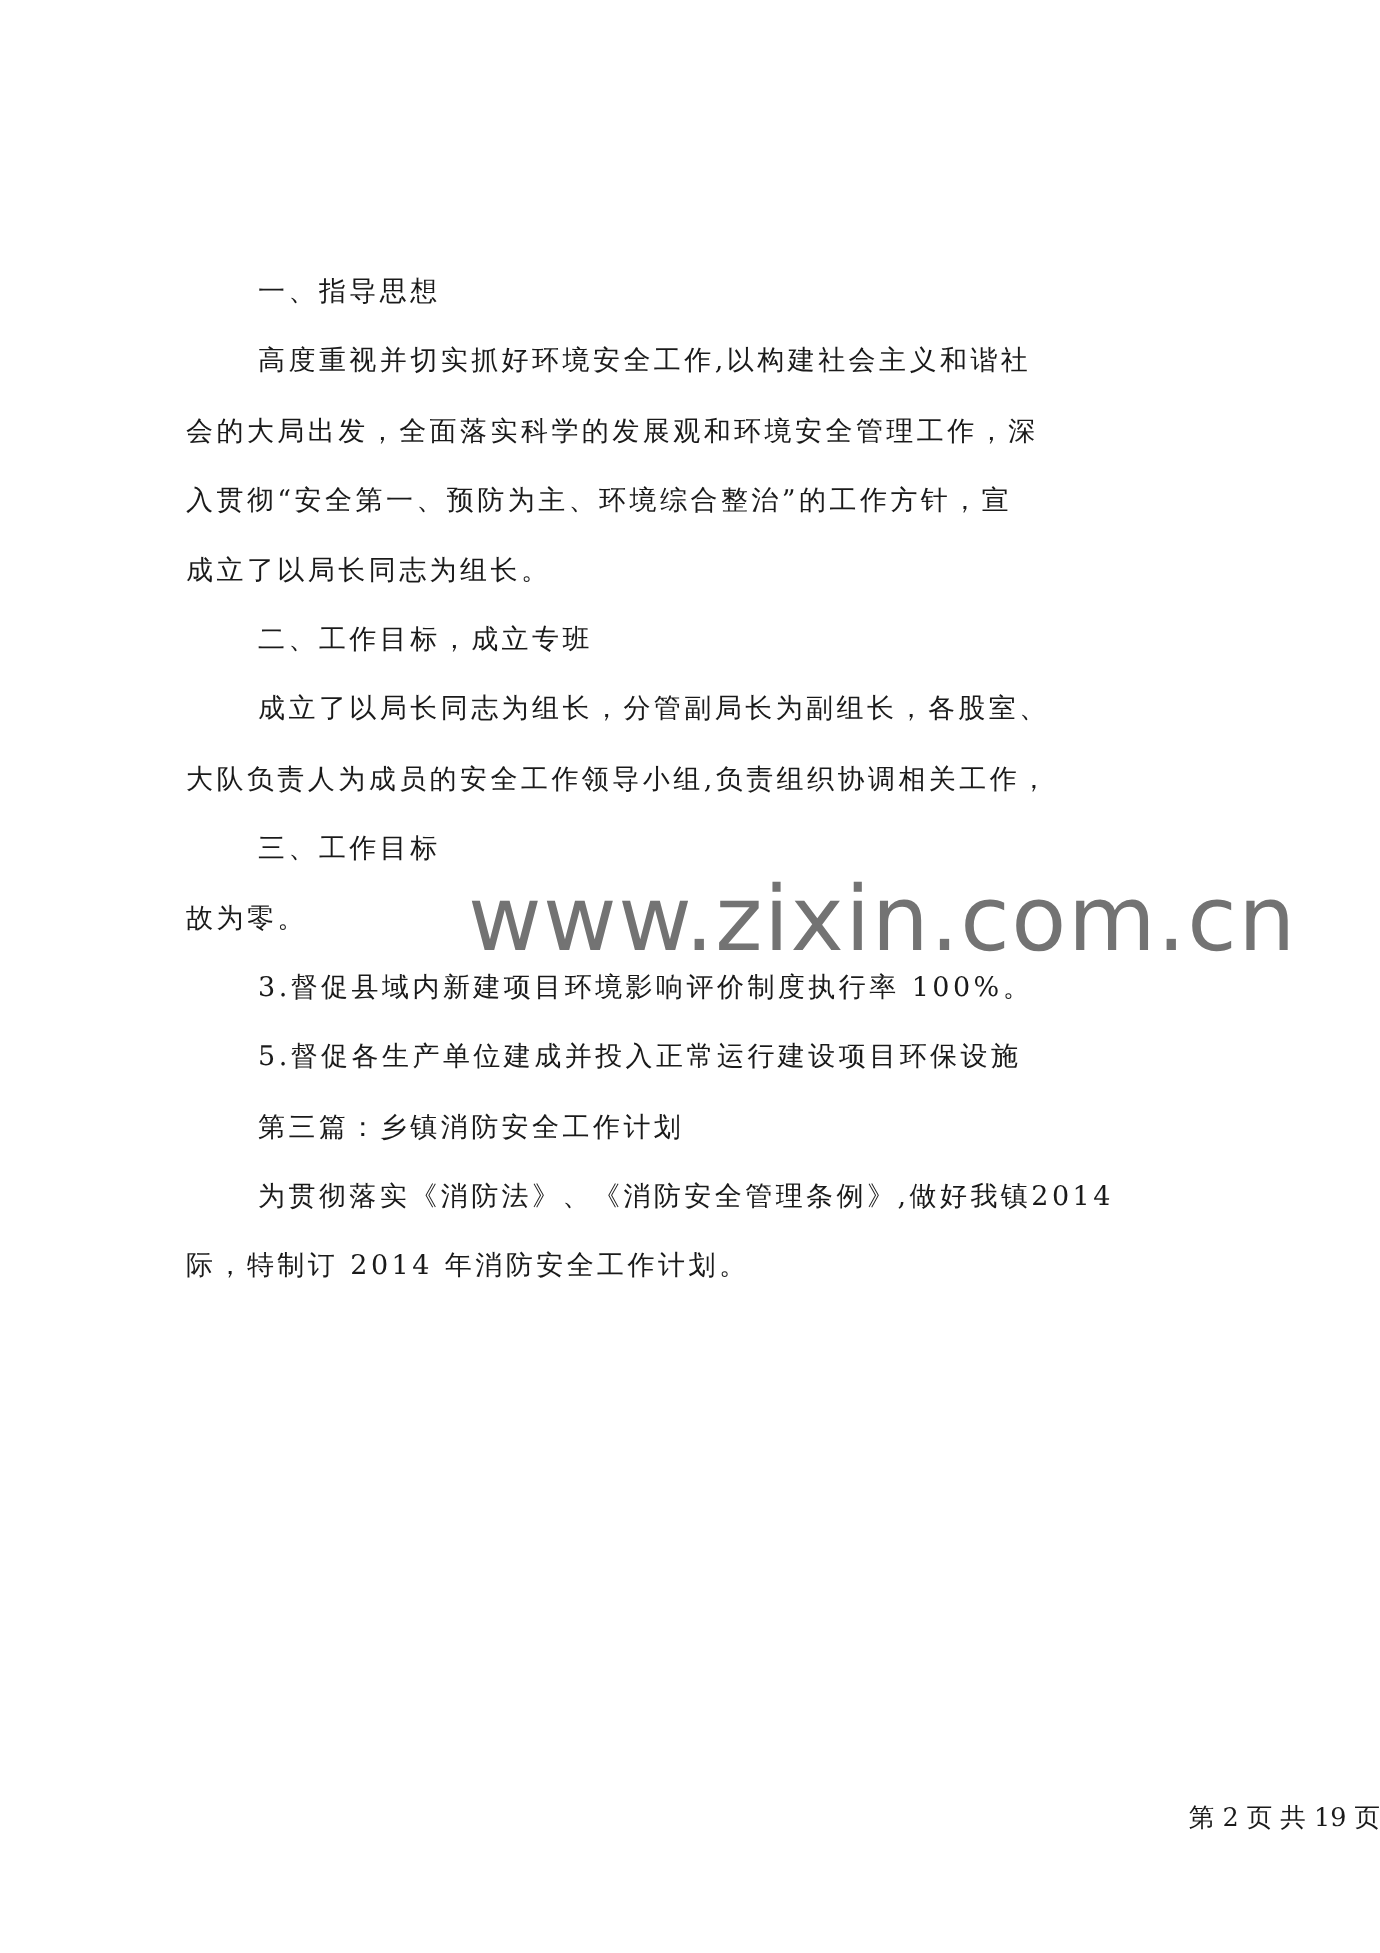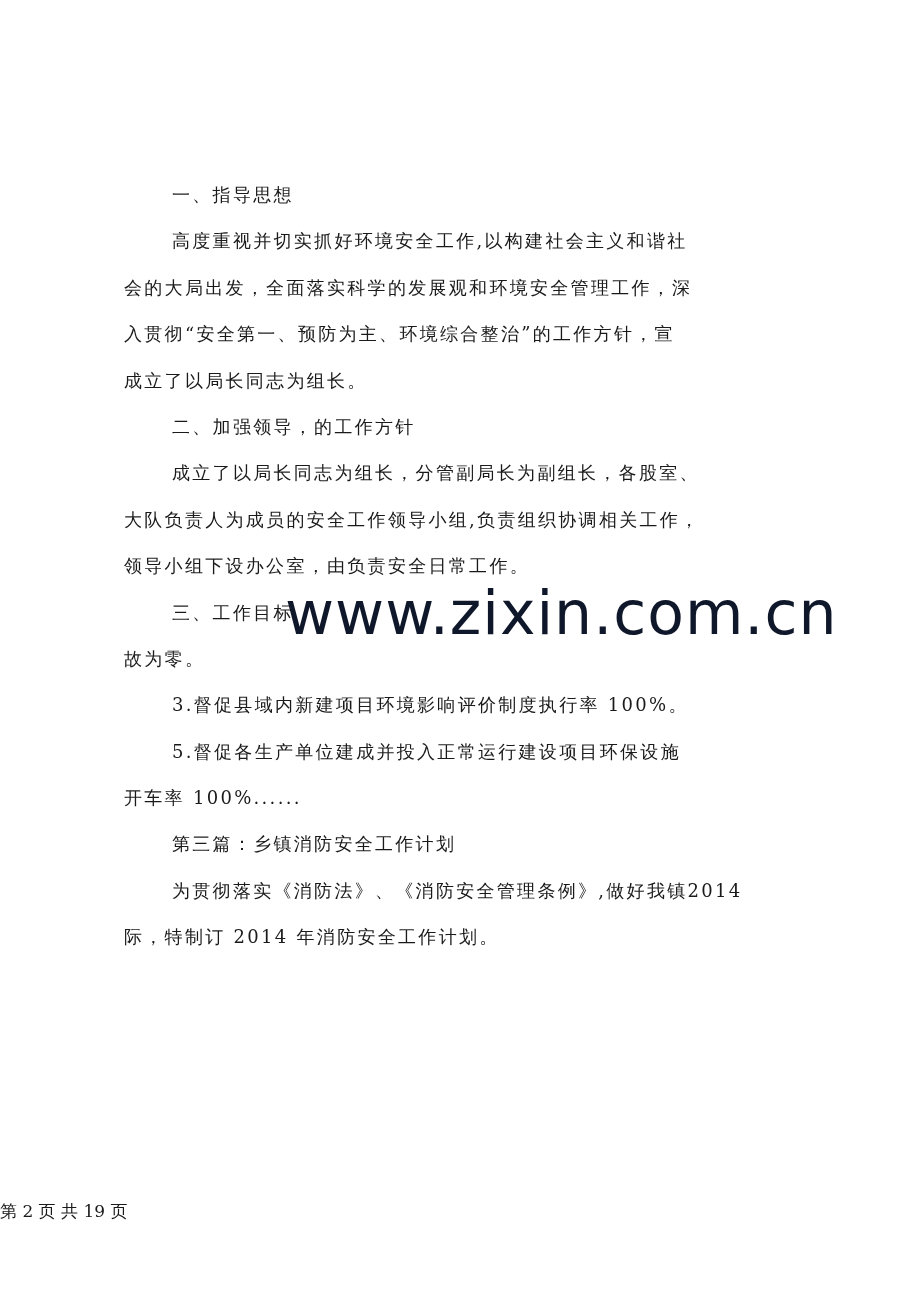--- a/index.html
+++ b/index.html
@@ -33,62 +33,60 @@
     .line {
       display: block;
       white-space: nowrap;
       height: 46.4px;
     }
     .indent {
       padding-left: 48px;
     }
     .watermark {
       position: absolute;
-      left: 285px;
+      left: 312px;
       top: 578px;
       font-family: "DejaVu Sans", "Liberation Sans", sans-serif;
       font-size: 60px;
-      color: #0f172a;
+      color: #737373;
       letter-spacing: 1px;
       z-index: 0;
       white-space: nowrap;
       pointer-events: none;
     }
     .body-text { z-index: 1; }
     .footer {
       position: absolute;
       left: 0;
       width: 920px;
       top: 1200px;
-      text-align: left;
+      text-align: right;
       font-size: 17px;
       color: #1a1a1a;
     }
   </style>
 </head>
 <body>
 
 <div class="page">
 
   <div class="watermark">www.zixin.com.cn</div>
 
   <div class="body-text">
     <span class="line indent">一、指导思想</span>
     <span class="line indent">高度重视并切实抓好环境安全工作,以构建社会主义和谐社</span>
     <span class="line">会的大局出发，全面落实科学的发展观和环境安全管理工作，深</span>
     <span class="line">入贯彻“安全第一、预防为主、环境综合整治”的工作方针，宣</span>
     <span class="line">成立了以局长同志为组长。</span>
-    <span class="line indent">二、加强领导，的工作方针</span>
+    <span class="line indent">二、工作目标，成立专班</span>
     <span class="line indent">成立了以局长同志为组长，分管副局长为副组长，各股室、</span>
     <span class="line">大队负责人为成员的安全工作领导小组,负责组织协调相关工作，</span>
-    <span class="line">领导小组下设办公室，由负责安全日常工作。</span>
     <span class="line indent">三、工作目标</span>
     <span class="line">故为零。</span>
     <span class="line indent">3.督促县域内新建项目环境影响评价制度执行率 100%。</span>
     <span class="line indent">5.督促各生产单位建成并投入正常运行建设项目环保设施</span>
-    <span class="line">开车率 100%......</span>
     <span class="line indent">第三篇：乡镇消防安全工作计划</span>
     <span class="line indent">为贯彻落实《消防法》、《消防安全管理条例》,做好我镇2014</span>
     <span class="line">际，特制订 2014 年消防安全工作计划。</span>
   </div>
 
   <div class="footer">第 2 页  共 19 页</div>
 </div>
 
 </body></html>

